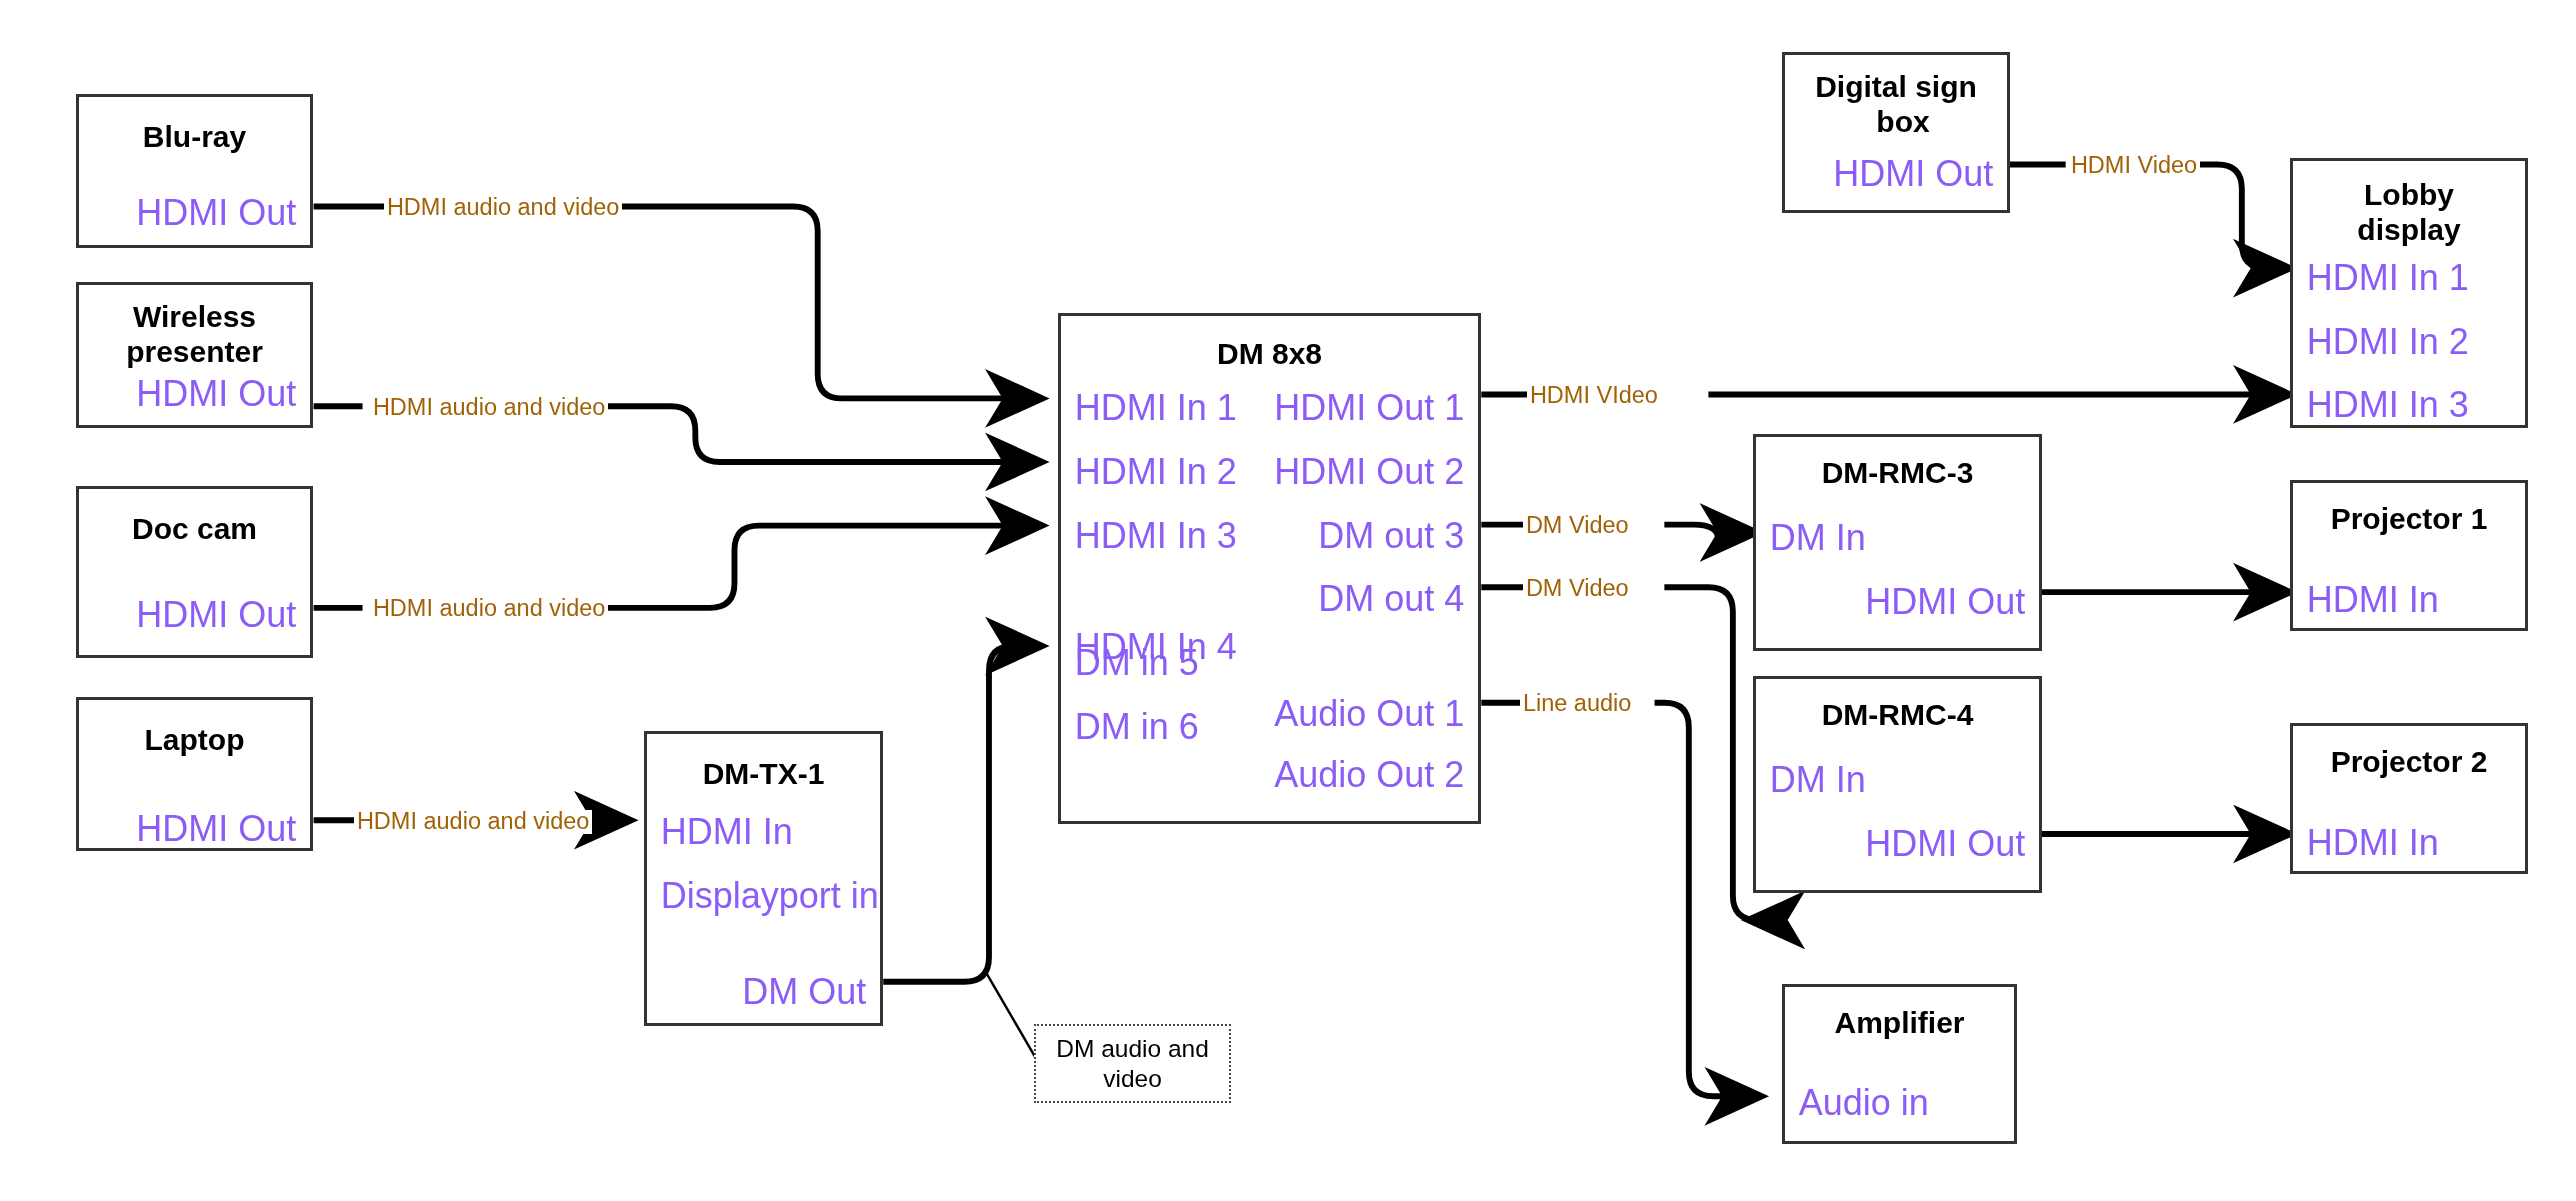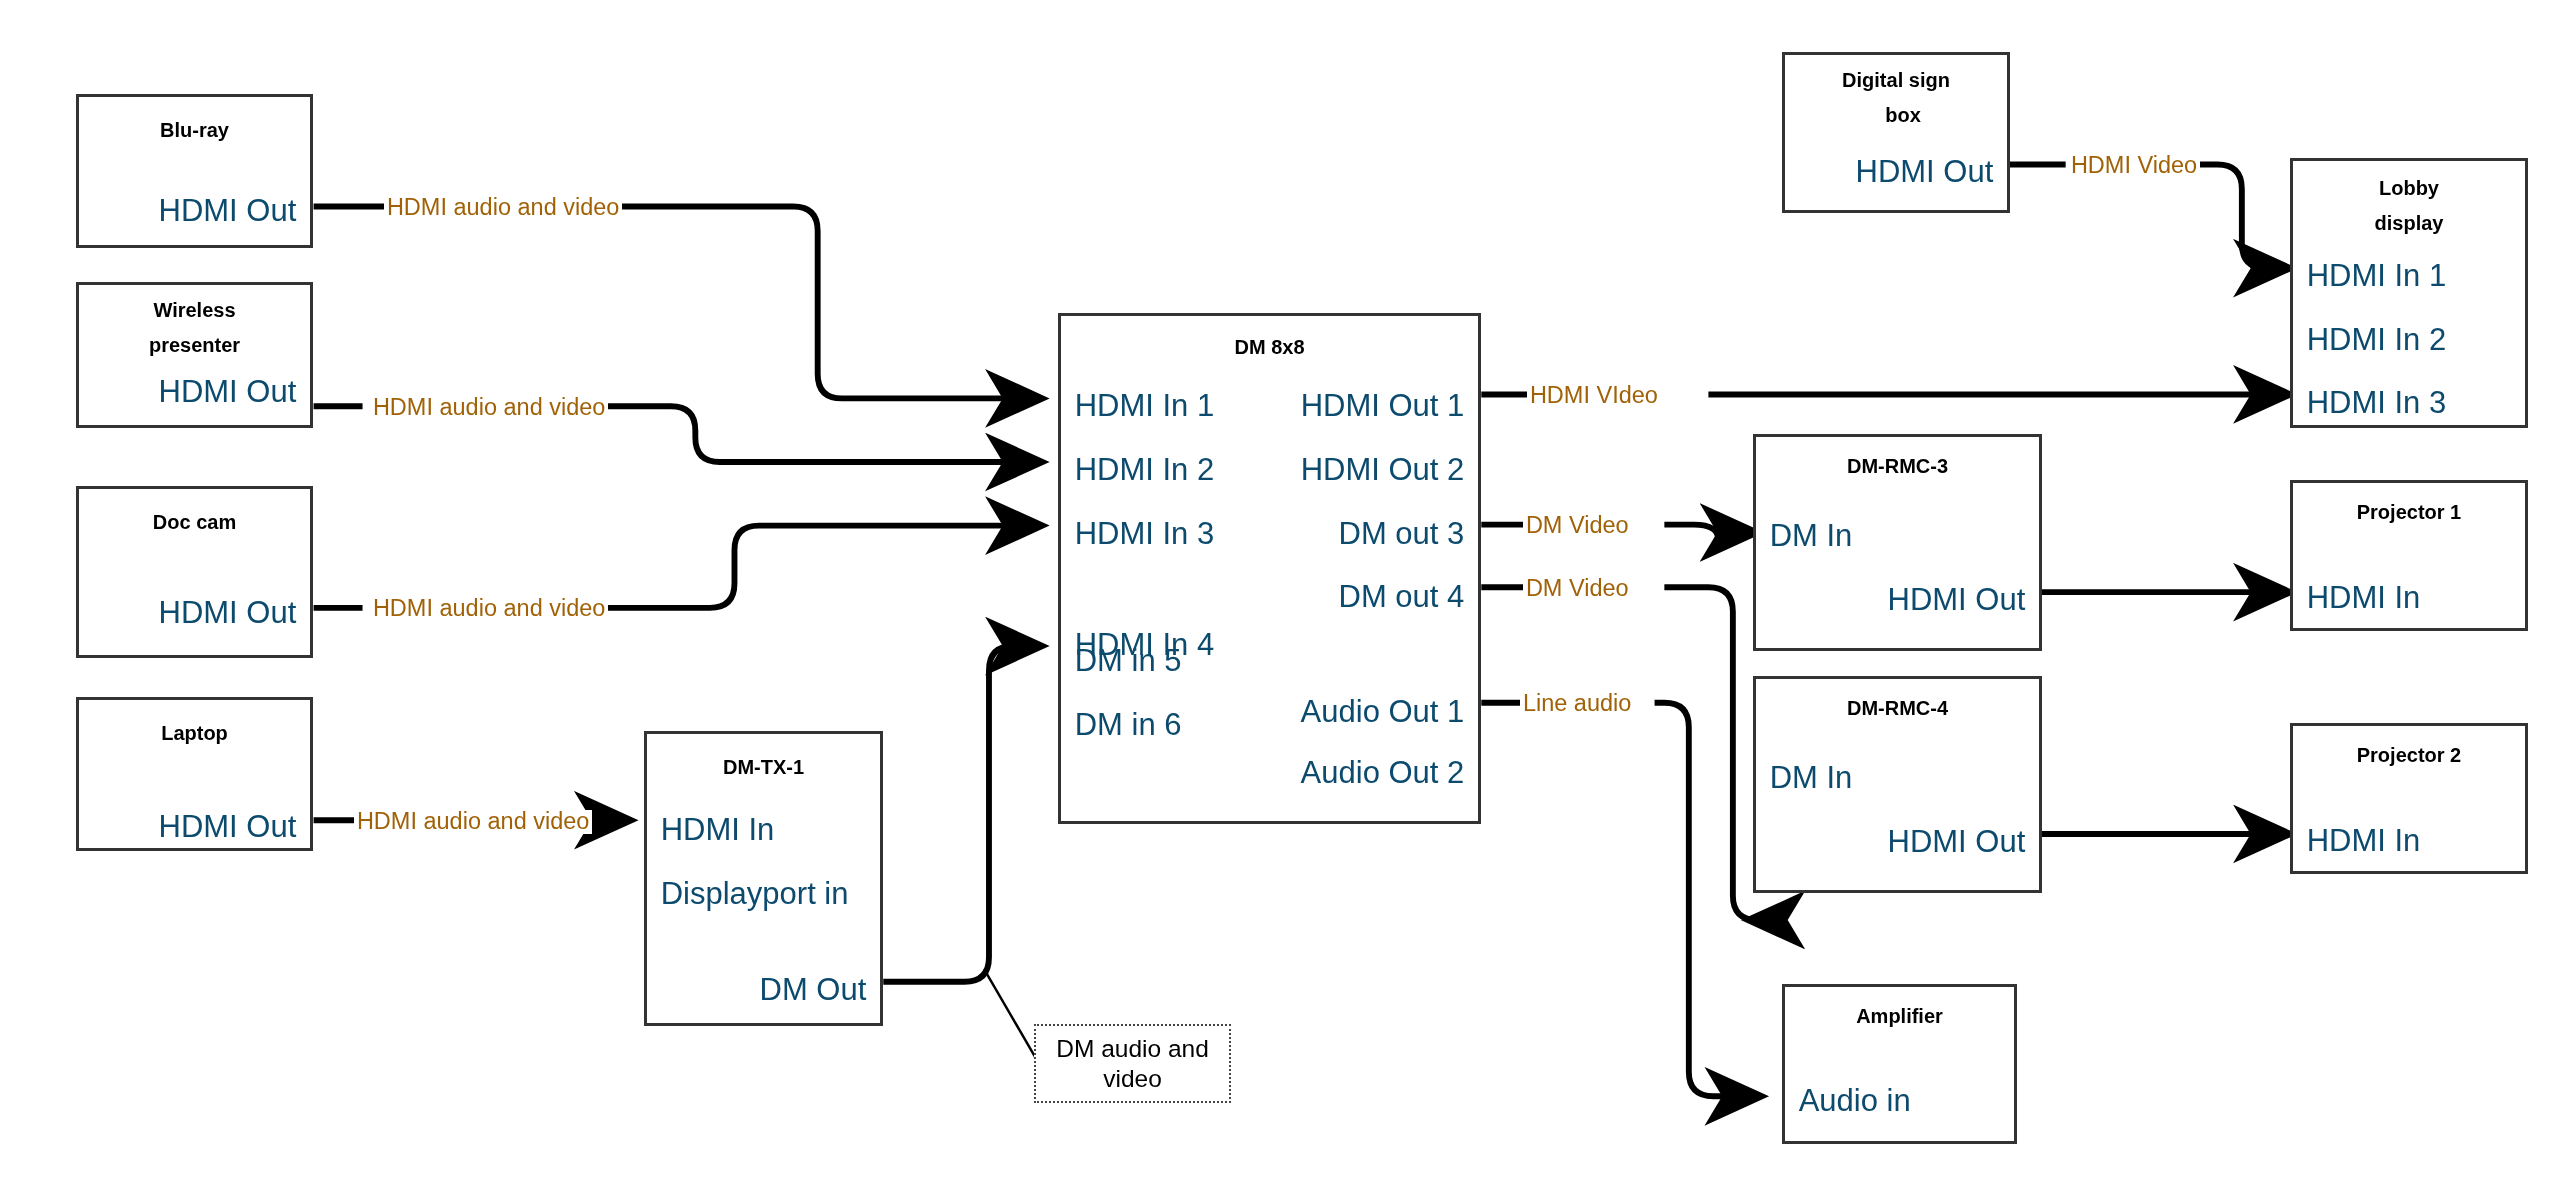--- a/index.html
+++ b/index.html
@@ -26,28 +26,28 @@
     position: absolute;
     box-sizing: border-box;
     border: 3.9px solid #333333;
     background: #ffffff;
   }
   .node-title {
     position: absolute;
     left: 0; right: 0;
     text-align: center;
     font-weight: bold;
-    font-size: 20px;
+    font-size: 30px;
     color: #000000;
     line-height: 1.18;
   }
   .port {
     position: absolute;
-    font-size: 31px;
-    color: #0c4a6e;
+    font-size: 36px;
+    color: #8b5cf6;
     white-space: nowrap;
     line-height: 1;
   }
   .port.left  { text-align: left; }
   .port.right { text-align: right; }
   .edge-label {
     position: absolute;
     font-size: 23.5px;
     color: #a16207;
     background: #ffffff;

